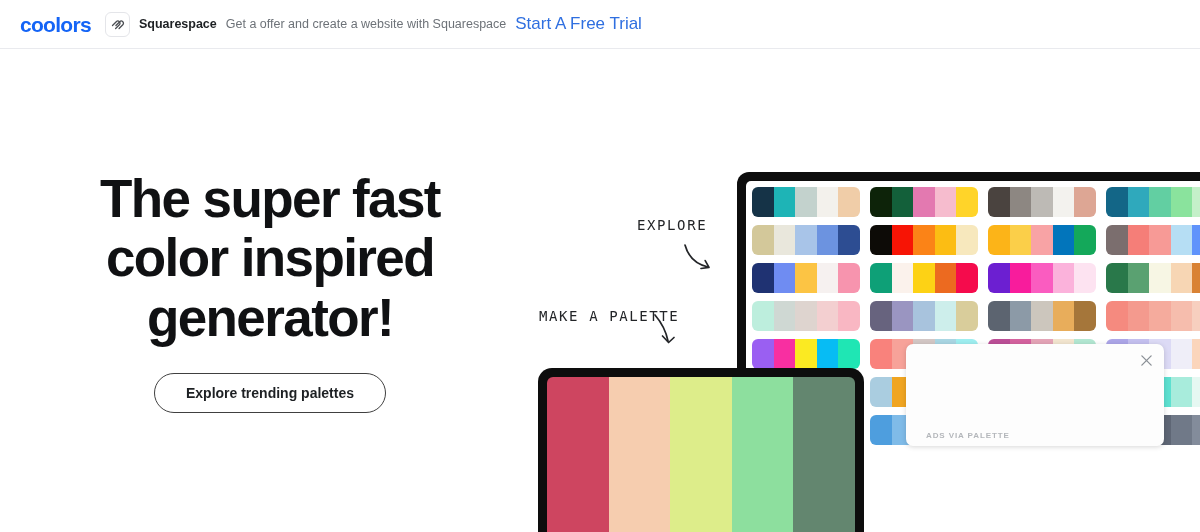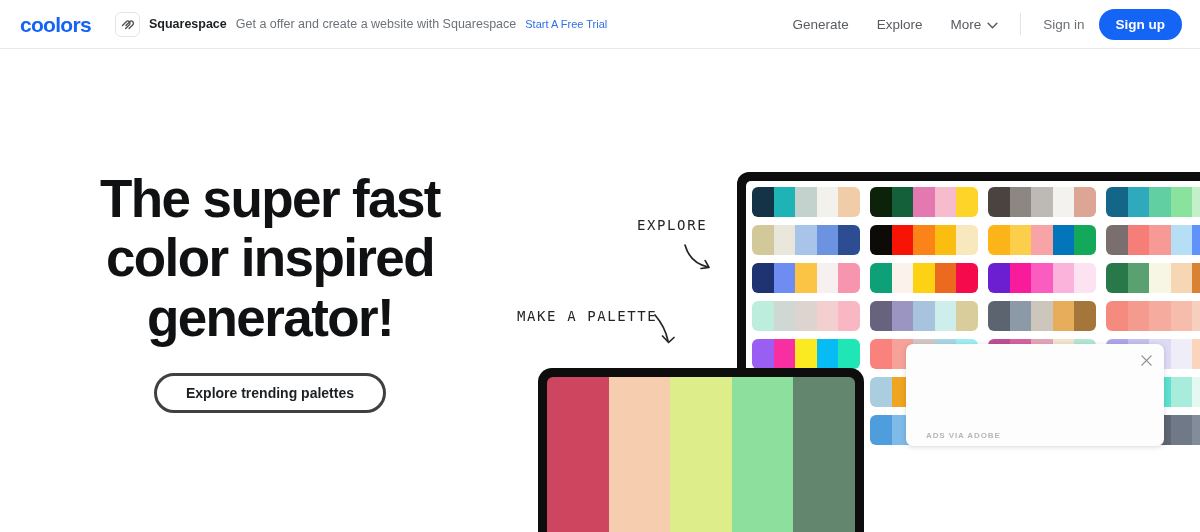--- a/index.html
+++ b/index.html
@@ -17,32 +17,32 @@
     height:49px; width:1200px;
     border-bottom:1px solid #e9eaee;
     display:flex; align-items:center;
     padding:0 18px 0 20px;
     background:#fff;
     position:relative; z-index:60;
   }
   .logo {
     font-size:21px; font-weight:bold; color:#1464f6;
     letter-spacing:-0.7px; line-height:1;
-    margin-right:24px; cursor:pointer;
+    margin-right:14px; cursor:pointer;
   }
   .promo { display:flex; align-items:center; gap:9px; }
   .sqs-icon {
     width:25px; height:25px; border-radius:6px;
     border:1px solid #e4e5e9; background:#fff;
     display:flex; align-items:center; justify-content:center;
     flex:none;
   }
   .promo-brand { font-size:12.5px; font-weight:bold; color:#1d2023; }
   .promo-text  { font-size:12.5px; color:#6d7278; }
-  .promo-cta   { font-size:11px; color:#2f6fe0; cursor:pointer; }
+  .promo-cta   { font-size:17px; color:#2f6fe0; cursor:pointer; }
 
   .nav-right { margin-left:auto; display:flex; align-items:center; }
   .nav-link {
     font-size:13.5px; color:#575b60; padding:0 14px;
     cursor:pointer; display:flex; align-items:center; gap:6px;
     white-space:nowrap;
   }
   .nav-sep { width:1px; height:22px; background:#e2e3e7; margin:0 8px; }
   .signin { font-size:13.5px; color:#6c7075; padding:0 14px; cursor:pointer; }
   .signup {
@@ -68,34 +68,34 @@
     text-align:center; width:350px; margin:0 0 36px 0;
   }
   .btn-primary {
     width:232px; height:40px; border-radius:22px; border:none;
     background:#1464f6; color:#fff; font-size:14px; font-weight:bold;
     cursor:pointer; margin-bottom:13px;
     font-family:"Liberation Sans", sans-serif;
   }
   .btn-secondary {
     width:232px; height:40px; border-radius:22px;
-    border:3px solid #404040; background:#fff; color:#1d2023;
+    border:1px solid #404040; background:#fff; color:#1d2023;
     font-size:14px; font-weight:bold; cursor:pointer;
     font-family:"Liberation Sans", sans-serif;
   }
 
   
   .annot {
     position:absolute; z-index:40;
     font-family:"DejaVu Sans Mono", monospace;
     font-size:14px; letter-spacing:1.6px; color:#232528;
     white-space:nowrap;
   }
   .annot-explore { left:637px; top:217px; }
-  .annot-make    { left:517px; top:308px; }
+  .annot-make    { left:539px; top:308px; }
   .arrow { position:absolute; z-index:40; }
 
   
   .monitor {
     position:absolute; left:737px; top:172px;
     width:480px; height:288px;
     background:#0d0d0d;
     border-radius:12px 0 0 12px;
     padding:9px 0 0 9px;
     z-index:10; overflow:hidden;
@@ -194,35 +194,20 @@
       <svg width="15" height="15" viewBox="0 0 24 24" fill="none" stroke="#4a4d52" stroke-width="2.1" stroke-linecap="round">
         <path d="M4 13.5 L10 7.5 a3.5 3.5 0 0 1 5 5 L9 18.5"></path>
         <path d="M9.5 19 L15.5 13 a3.5 3.5 0 0 1 5 5 L14.5 24" transform="translate(0,-5.5)"></path>
       </svg>
     </span>
     <span class="promo-brand">Squarespace</span>
     <span class="promo-text">Get a offer and create a website with Squarespace</span>
     <span class="promo-cta">Start A Free Trial</span>
   </div>
 
-  <div class="nav-right">
-    <span class="nav-link">Generate</span>
-    <span class="nav-link">Explore</span>
-    <span class="nav-link">
-      <span>More</span>
-      <span class="chev">
-        <svg width="11" height="7" viewBox="0 0 12 8" fill="none" stroke="#575b60" stroke-width="1.7" stroke-linecap="round" stroke-linejoin="round">
-            <path d="M1 1.5 L6 6.5 L11 1.5"></path>
-          </svg>
-      </span>
-    </span>
-    <span class="nav-sep"></span>
-    <span class="signin">Sign in</span>
-    <button class="signup">Sign up</button>
-  </div>
 </div>
 
 <div class="hero-left">
   <h1 class="headline">The super fast color inspired generator!</h1>
   <button class="btn-secondary">Explore trending palettes</button>
 </div>
 
 <div class="annot annot-explore">EXPLORE</div>
 <svg class="arrow" style="left:682px;top:242px" width="34" height="32" viewBox="0 0 34 32" fill="none" stroke="#232528" stroke-width="1.7" stroke-linecap="round" stroke-linejoin="round">
   <path d="M3 3 C6 14, 13 22, 26 25"></path>
@@ -457,20 +442,20 @@
       <span style="background: rgb(206, 69, 96);"></span>
       <span style="background: rgb(246, 205, 175);"></span>
       <span style="background: rgb(221, 237, 138);"></span>
       <span style="background: rgb(141, 223, 158);"></span>
       <span style="background: rgb(99, 134, 111);"></span>
     </div>
 </div>
 
 <div class="ad">
   <div class="ad-body">
-    <div class="ad-via">ADS VIA ADOBE</div>
+    <div class="ad-via">ADS VIA PALETTE</div>
     <span class="ad-close">
       <svg width="13" height="13" viewBox="0 0 14 14" fill="none" stroke="#8b9096" stroke-width="1.4" stroke-linecap="round">
           <path d="M2 2 L12 12 M12 2 L2 12"></path>
         </svg>
     </span>
   </div>
 </div>
 
 </body></html>

